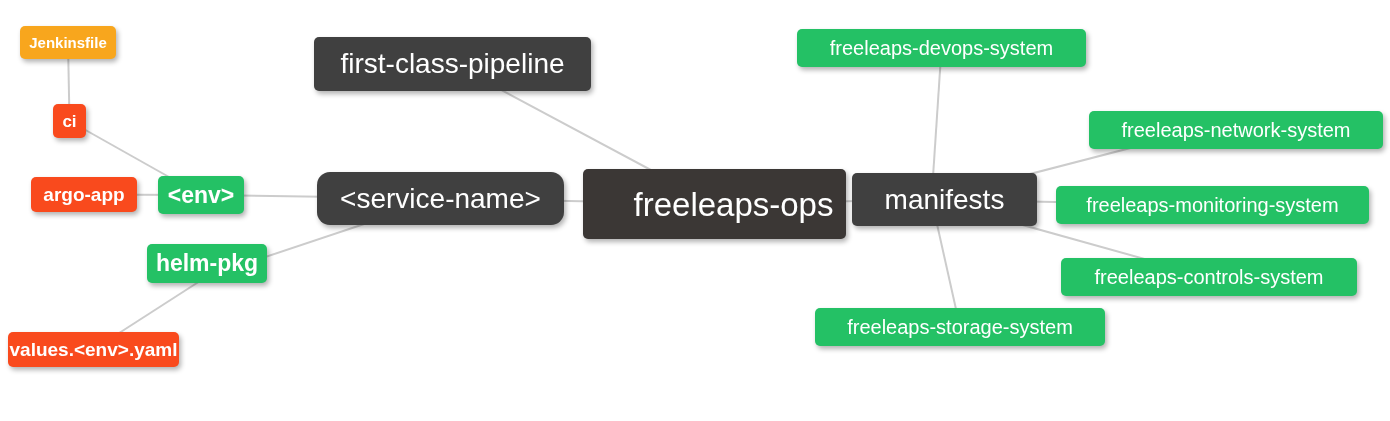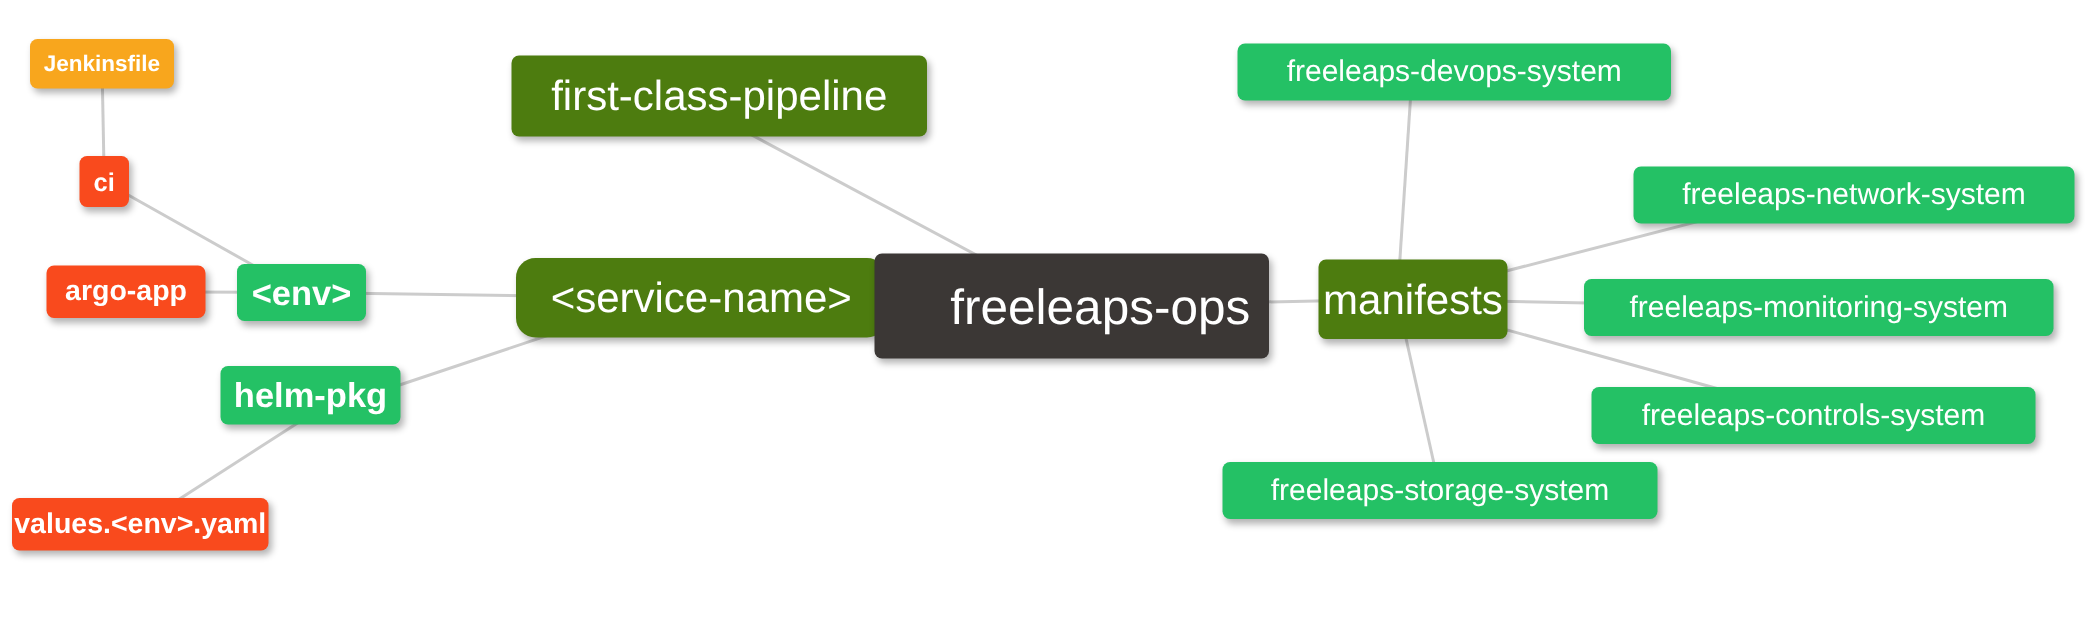--- a/index.html
+++ b/index.html
@@ -33,21 +33,21 @@
     align-items: center;
     justify-content: center;
     color: #ffffff;
     border-radius: 5px;
     box-shadow: 2px 3px 5px rgba(0,0,0,0.30);
     white-space: nowrap;
     cursor: default;
     line-height: 1;
     user-select: none;
   }
-  .kind-blue   { background: #4d7c0f; margin-left: 27px; }
+  .kind-blue   { background: #404040; }
   .kind-green  { background: #24c165; }
   .kind-red    { background: #f94a1d; }
   .kind-orange { background: #f8a61d; }
   .kind-dark   { background: #3b3735; padding-left: 38px; }
 </style>
 </head>
 <body>
 
 <div id="canvas">
   <svg id="edges" xmlns="http://www.w3.org/2000/svg">
@@ -69,19 +69,19 @@
 
   <div class="node kind-orange" style="left: 20px; top: 26px; width: 96px; height: 33px; font-size: 15px; font-weight: 700;">Jenkinsfile</div>
   <div class="node kind-red" style="left: 53px; top: 104px; width: 33px; height: 34px; font-size: 17px; font-weight: 700;">ci</div>
   <div class="node kind-red" style="left: 31px; top: 177px; width: 106px; height: 35px; font-size: 19px; font-weight: 700;">argo-app</div>
   <div class="node kind-green" style="left: 158px; top: 176px; width: 86px; height: 38px; font-size: 23px; font-weight: 700;">&lt;env&gt;</div>
   <div class="node kind-green" style="left: 147px; top: 244px; width: 120px; height: 39px; font-size: 23px; font-weight: 700;">helm-pkg</div>
   <div class="node kind-red" style="left: 8px; top: 332px; width: 171px; height: 35px; font-size: 19px; font-weight: 700;">values.&lt;env&gt;.yaml</div>
   <div class="node kind-blue" style="left: 314px; top: 37px; width: 277px; height: 54px; font-size: 28px; font-weight: 400;">first-class-pipeline</div>
   <div class="node kind-blue" style="left: 317px; top: 172px; width: 247px; height: 53px; font-size: 28px; font-weight: 400; border-radius: 13px;">&lt;service-name&gt;</div>
   <div class="node kind-dark" style="left: 583px; top: 169px; width: 263px; height: 70px; font-size: 33px; font-weight: 400;">freeleaps-ops</div>
-  <div class="node kind-blue" style="left: 852px; top: 173px; width: 126px; height: 53px; font-size: 28px; font-weight: 400;">manifests</div>
-  <div class="node kind-green" style="left: 797px; top: 29px; width: 289px; height: 38px; font-size: 20px; font-weight: 400; margin-left: 28px;">freeleaps-devops-system</div>
+  <div class="node kind-blue" style="left: 852px; top: 173px; width: 185px; height: 53px; font-size: 28px; font-weight: 400;">manifests</div>
+  <div class="node kind-green" style="left: 797px; top: 29px; width: 289px; height: 38px; font-size: 20px; font-weight: 400;">freeleaps-devops-system</div>
   <div class="node kind-green" style="left: 1053px; top: 111px; width: 294px; height: 38px; font-size: 20px; font-weight: 400; margin-left: 36px;">freeleaps-network-system</div>
   <div class="node kind-green" style="left: 1061px; top: 258px; width: 296px; height: 38px; font-size: 20px; font-weight: 400;">freeleaps-controls-system</div>
   <div class="node kind-green" style="left: 1056px; top: 186px; width: 313px; height: 38px; font-size: 20px; font-weight: 400;">freeleaps-monitoring-system</div>
   <div class="node kind-green" style="left: 815px; top: 308px; width: 290px; height: 38px; font-size: 20px; font-weight: 400;">freeleaps-storage-system</div>
 </div>
 
 </body></html>

